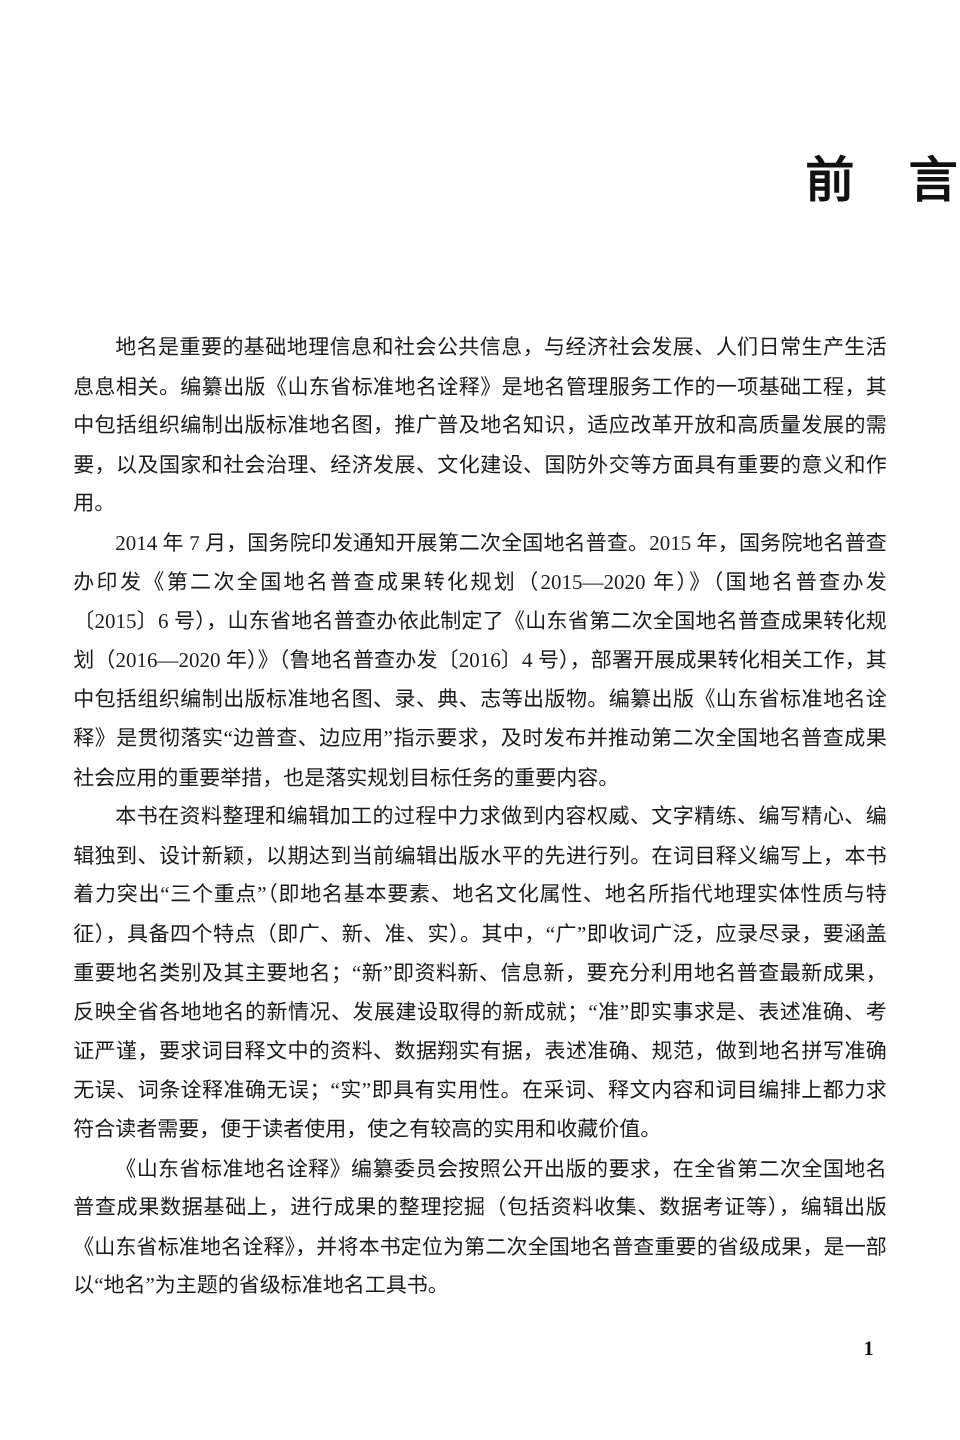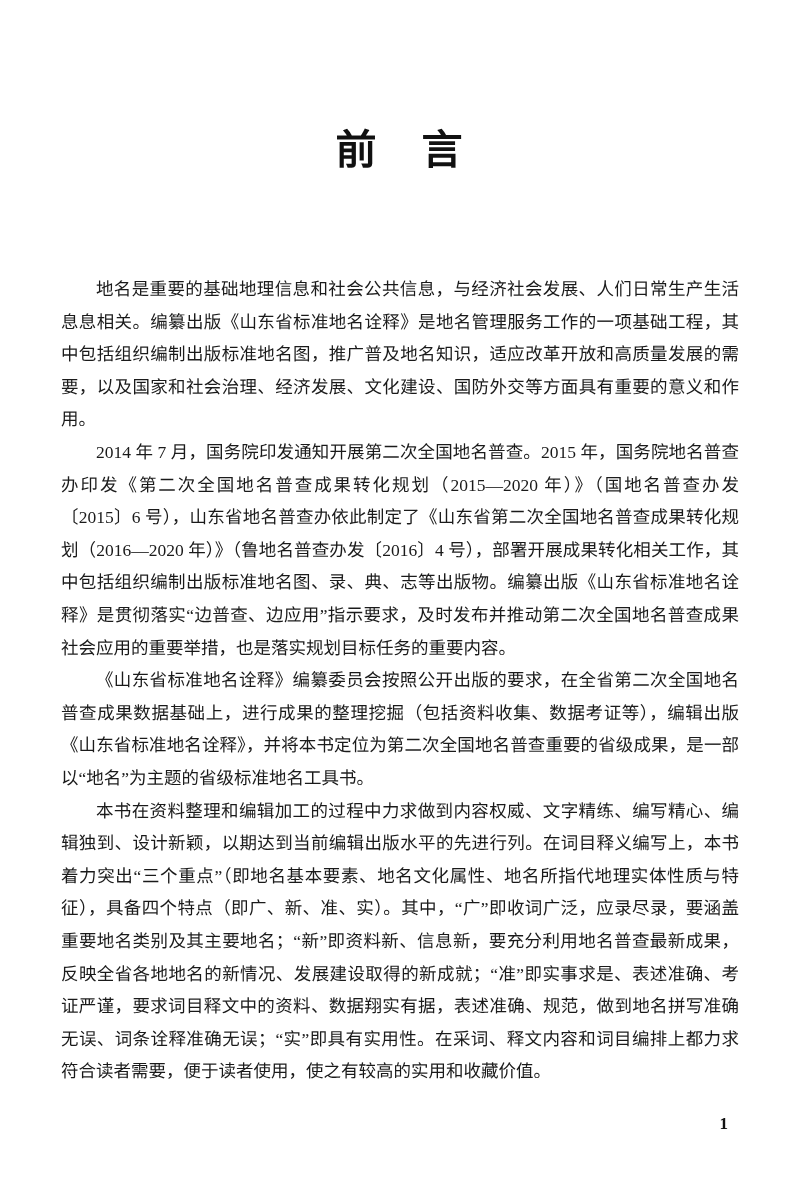--- a/index.html
+++ b/index.html
@@ -11,21 +11,21 @@
     .page {
       position: relative;
       width: 800px;
       height: 1200px;
       background: #ffffff;
       color: #1a1a1a;
       overflow: hidden;
     }
     .title {
       padding-top: 128px;
-      text-align: center;
+      text-align: right;
       font-size: 41px;
       line-height: 1.1;
       font-weight: bold;
       letter-spacing: 2px;
       color: #111111;
     }
     .body-text {
       width: 678px;
       margin: 100px auto 0 auto;
       font-size: 17.5px;
@@ -47,18 +47,18 @@
   </style>
 </head>
 <body>
 
 <div class="page">
   <h1 class="title">前　言</h1>
 
   <div class="body-text">
     <p>地名是重要的基础地理信息和社会公共信息，与经济社会发展、人们日常生产生活息息相关。编纂出版《山东省标准地名诠释》是地名管理服务工作的一项基础工程，其中包括组织编制出版标准地名图，推广普及地名知识，适应改革开放和高质量发展的需要，以及国家和社会治理、经济发展、文化建设、国防外交等方面具有重要的意义和作用。</p>
     <p>2014 年 7 月，国务院印发通知开展第二次全国地名普查。2015 年，国务院地名普查办印发《第二次全国地名普查成果转化规划（2015—2020 年）》（国地名普查办发〔2015〕6 号），山东省地名普查办依此制定了《山东省第二次全国地名普查成果转化规划（2016—2020 年）》（鲁地名普查办发〔2016〕4 号），部署开展成果转化相关工作，其中包括组织编制出版标准地名图、录、典、志等出版物。编纂出版《山东省标准地名诠释》是贯彻落实“边普查、边应用”指示要求，及时发布并推动第二次全国地名普查成果社会应用的重要举措，也是落实规划目标任务的重要内容。</p>
+    <p>本书在资料整理和编辑加工的过程中力求做到内容权威、文字精练、编写精心、编辑独到、设计新颖，以期达到当前编辑出版水平的先进行列。在词目释义编写上，本书着力突出“三个重点”（即地名基本要素、地名文化属性、地名所指代地理实体性质与特征），具备四个特点（即广、新、准、实）。其中，“广”即收词广泛，应录尽录，要涵盖重要地名类别及其主要地名；“新”即资料新、信息新，要充分利用地名普查最新成果，反映全省各地地名的新情况、发展建设取得的新成就；“准”即实事求是、表述准确、考证严谨，要求词目释文中的资料、数据翔实有据，表述准确、规范，做到地名拼写准确无误、词条诠释准确无误；“实”即具有实用性。在采词、释文内容和词目编排上都力求符合读者需要，便于读者使用，使之有较高的实用和收藏价值。</p>
     <p>《山东省标准地名诠释》编纂委员会按照公开出版的要求，在全省第二次全国地名普查成果数据基础上，进行成果的整理挖掘（包括资料收集、数据考证等），编辑出版《山东省标准地名诠释》，并将本书定位为第二次全国地名普查重要的省级成果，是一部以“地名”为主题的省级标准地名工具书。</p>
-    <p>本书在资料整理和编辑加工的过程中力求做到内容权威、文字精练、编写精心、编辑独到、设计新颖，以期达到当前编辑出版水平的先进行列。在词目释义编写上，本书着力突出“三个重点”（即地名基本要素、地名文化属性、地名所指代地理实体性质与特征），具备四个特点（即广、新、准、实）。其中，“广”即收词广泛，应录尽录，要涵盖重要地名类别及其主要地名；“新”即资料新、信息新，要充分利用地名普查最新成果，反映全省各地地名的新情况、发展建设取得的新成就；“准”即实事求是、表述准确、考证严谨，要求词目释文中的资料、数据翔实有据，表述准确、规范，做到地名拼写准确无误、词条诠释准确无误；“实”即具有实用性。在采词、释文内容和词目编排上都力求符合读者需要，便于读者使用，使之有较高的实用和收藏价值。</p>
   </div>
 
   <div class="page-number">1</div>
 </div>
 
 </body></html>

